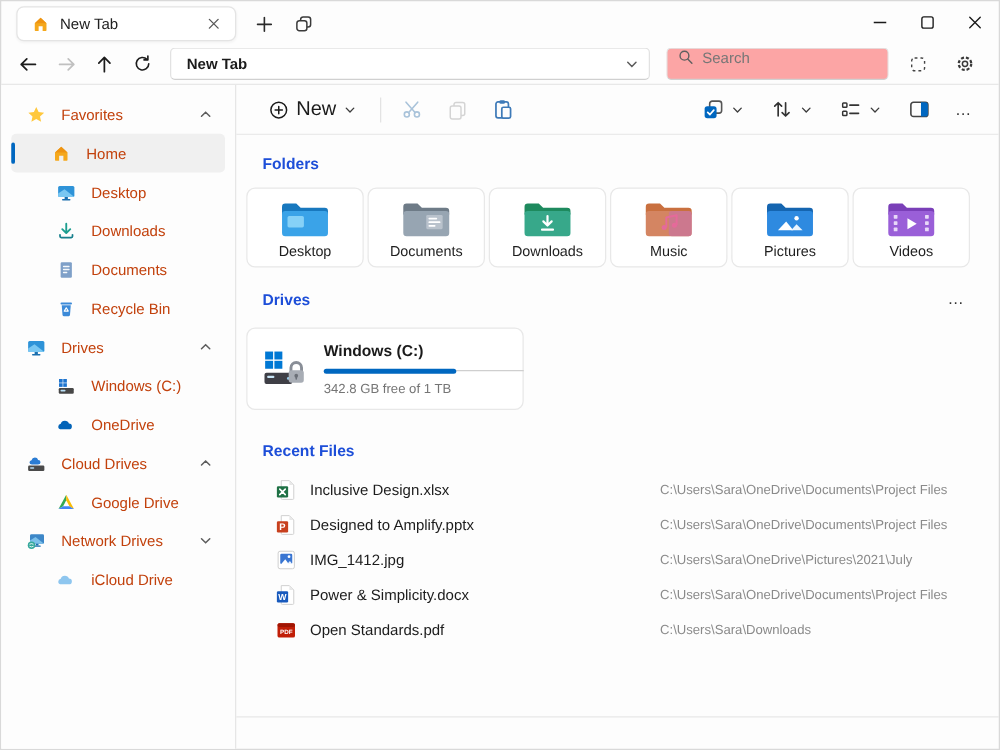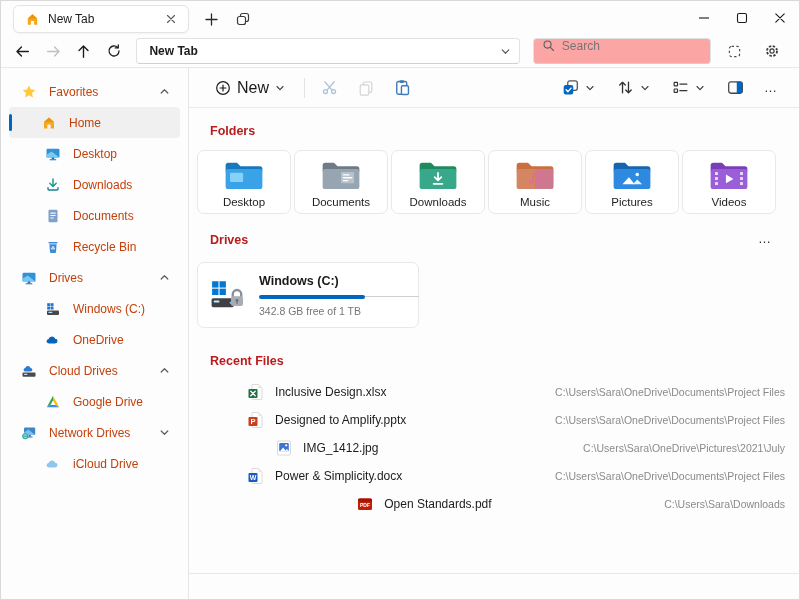--- a/index.html
+++ b/index.html
@@ -46,39 +46,39 @@
   
   .toolbar { height:40px; display:flex; align-items:center; padding:0 14px 0 16px; border-bottom:1px solid #ebebeb; flex:0 0 auto; }
   .tool-btn { border:none; background:transparent; border-radius:4px; height:30px; display:flex; align-items:center; justify-content:center; gap:6px; padding:0 7px; }
   .new-btn { padding:0 10px; font-size:16px; color:#1b1b1b; }
   .vsep { width:1px; height:20px; background:#e3e3e3; margin:0 9px; }
   .toolbar .spacer { flex:1; }
   .dots { font-size:13px; letter-spacing:1px; color:#333; line-height:8px; }
 
   
   .scroll { flex:1; overflow:hidden; padding:0 14px 0 8px; }
-  .section-heading { font-size:12.5px; font-weight:700; color:#b91c1c; margin:16px 0 0 13px; }
+  .section-heading { font-size:12.5px; font-weight:700; color:#1d4ed8; margin:16px 0 0 13px; }
   .heading-row { display:flex; align-items:center; justify-content:space-between; margin-right:6px; }
 
   .folder-grid { display:flex; gap:3px; margin-top:12px; }
   .folder-card { width:94px; height:64px; background:#fff; border:1px solid #e8e8e8; border-radius:7px;
                  display:flex; flex-direction:column; align-items:center; justify-content:center; gap:3px; }
   .flabel { font-size:11.5px; color:#1e1e1e; }
 
   .drive-card { width:222px; height:66px; background:#fff; border:1px solid #e8e8e8; border-radius:7px; margin-top:12px;
                 display:flex; align-items:center; padding:0 12px; gap:13px; }
   .drive-info { display:flex; flex-direction:column; }
   .drive-name { font-size:12.5px; font-weight:700; color:#1a1a1a; }
   .drive-bar { position:relative; width:160px; height:4px; margin:7px 0 6px; }
   .drive-bar::before { content:""; position:absolute; left:0; right:0; top:1.5px; height:1px; background:#cfcfcf; }
   .drive-fill { position:absolute; left:0; top:0; height:4px; border-radius:2px; background:#0067c0; }
   .drive-usage { font-size:10.5px; color:#757575; }
 
   .recent-list { margin-top:10px; }
-  .file-row { height:28px; display:flex; align-items:center; border-radius:4px; padding-left:23px;justify-content:flex-end; }
+  .file-row { height:28px; display:flex; align-items:center; border-radius:4px; padding-left:23px; }
   .file-icon { width:18px; height:18px; flex:0 0 18px; display:flex; }
   .file-name { margin-left:10px; width:280px; font-size:12px; color:#1c1c1c; white-space:nowrap; overflow:hidden; }
   .file-path { font-size:10.5px; color:#8a8a8a; white-space:nowrap; }
 
   .statusbar { height:26px; border-top:1px solid #e8e8e8; flex:0 0 auto; }
   svg { display:block; }
 </style>
 </head>
 <body>
 

